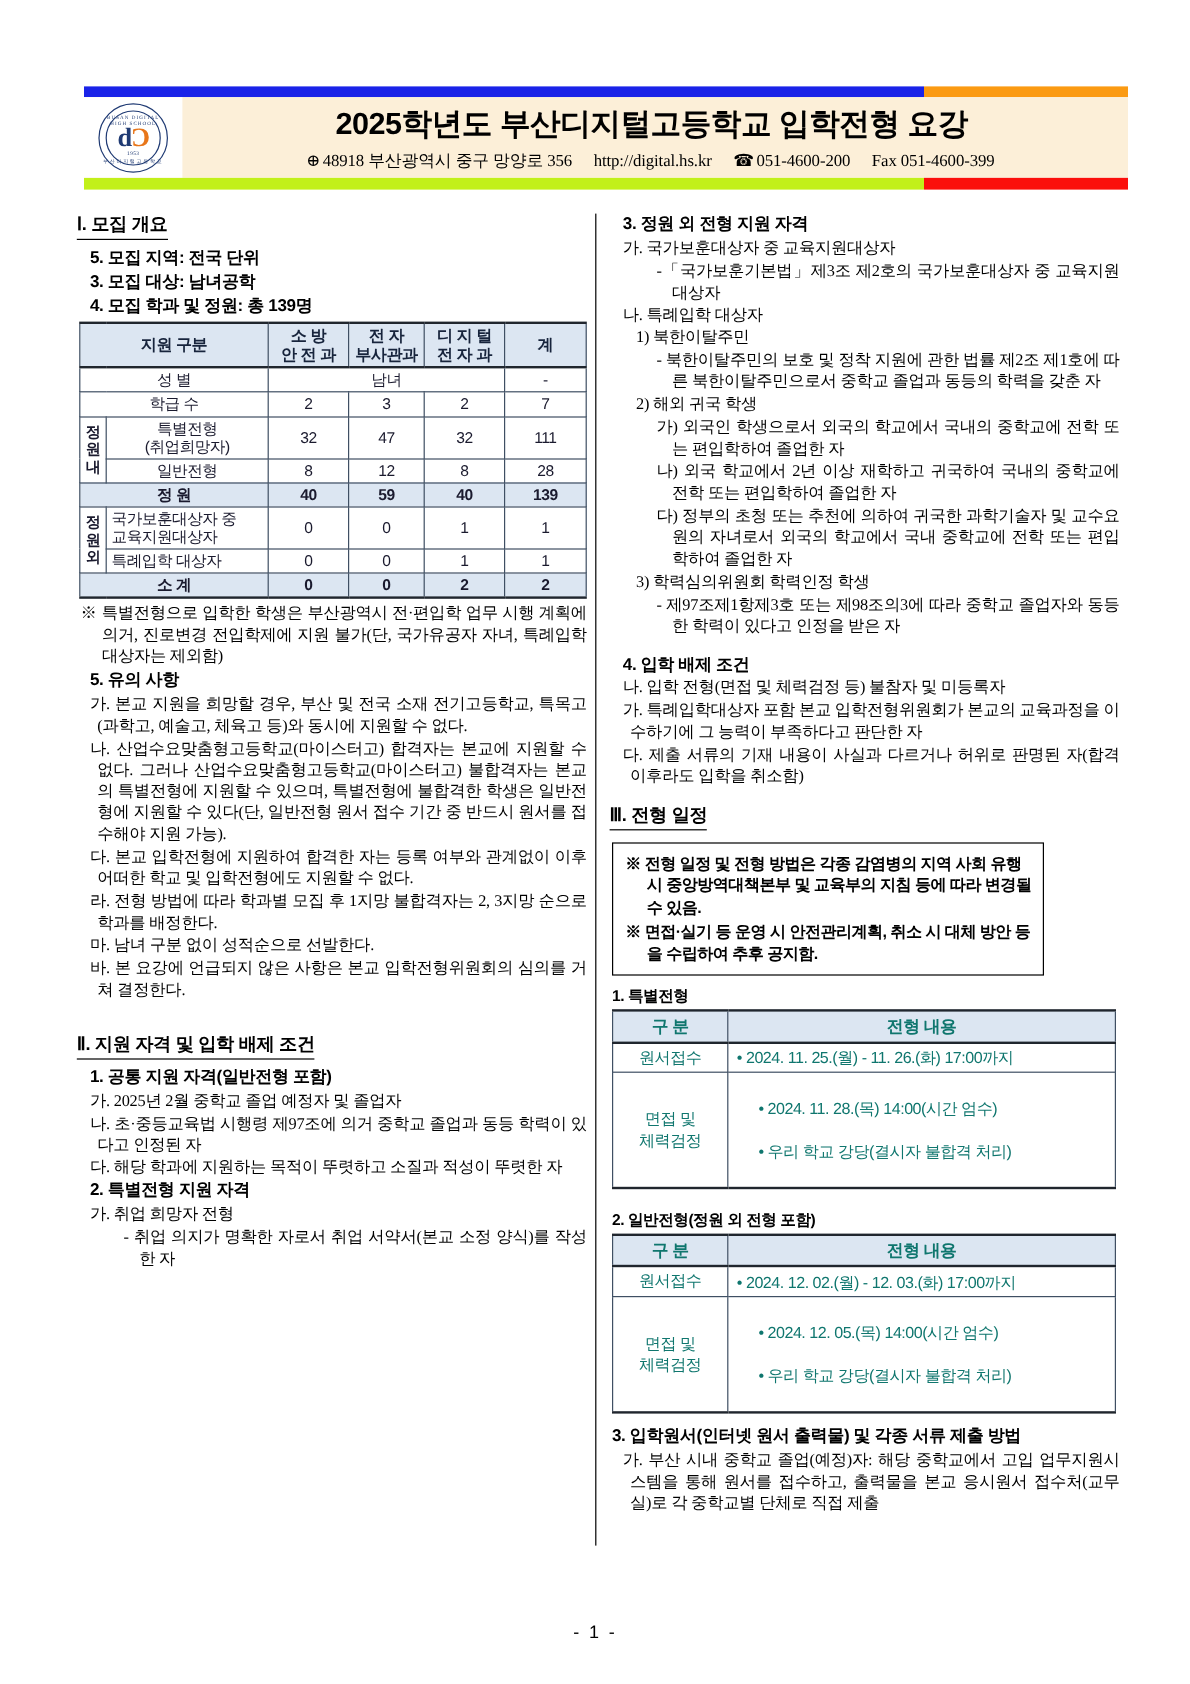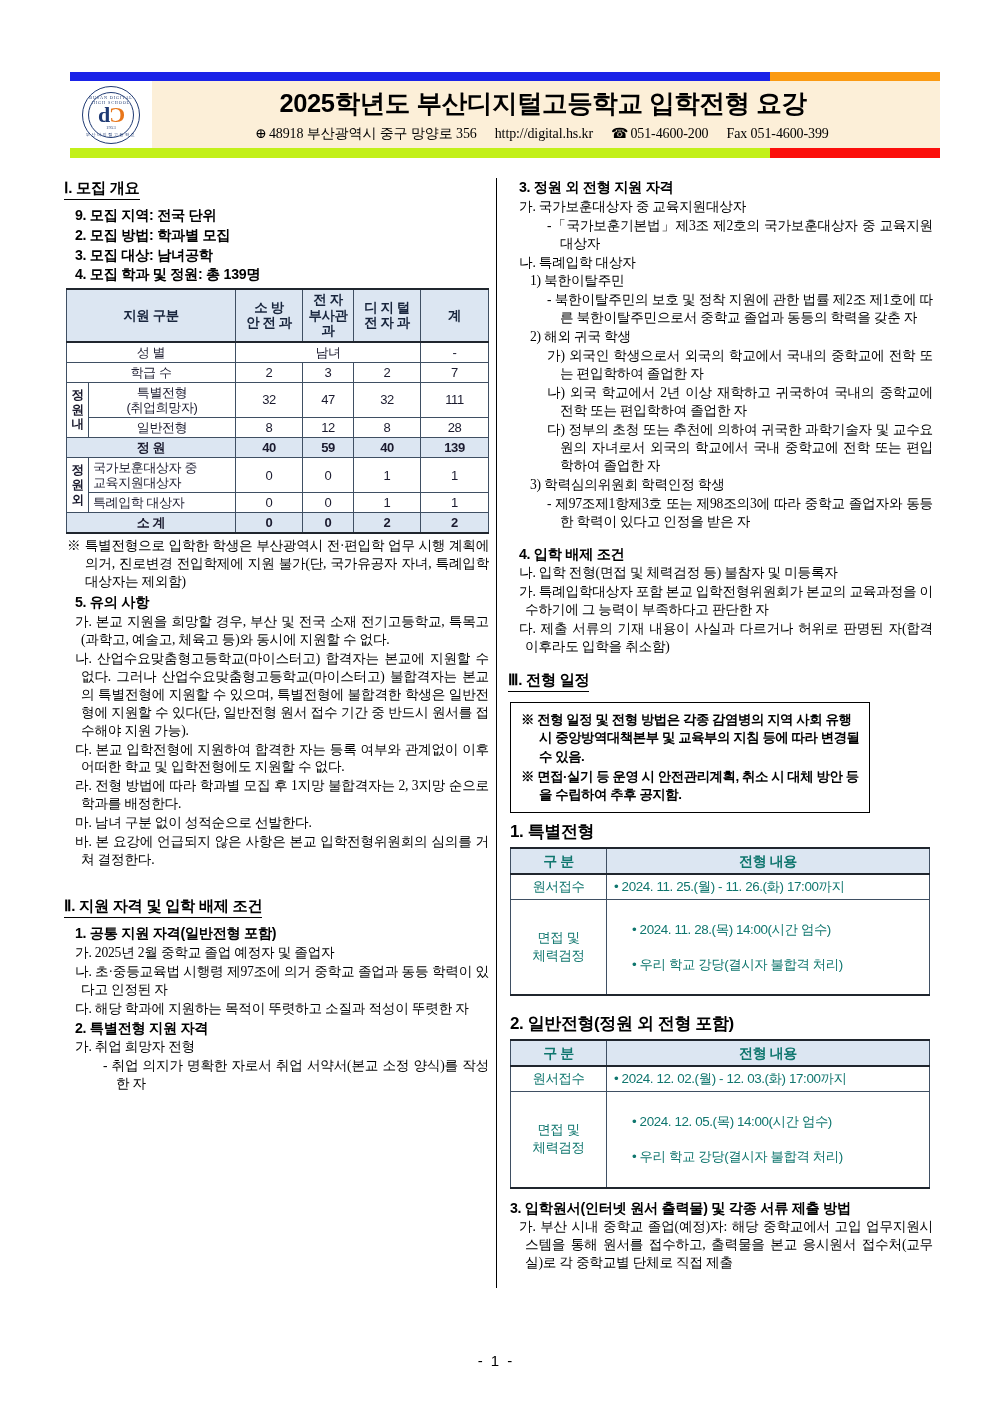--- a/index.html
+++ b/index.html
@@ -160,21 +160,21 @@
     color: #17243c;
     border-top: 2.1px solid #20262e;
     border-bottom: 2.1px solid #20262e;
     height: 37px;
   }
   table.t1 tr.shade td { background: #dce6f2; font-weight: bold; }
   table.t1 tr.lastrow td { border-bottom: 2.1px solid #20262e; }
   .vcell { width: 22px; font-weight: bold; line-height: 1.06; font-size: 12.6px;}
   .col-w1 { width: 152px; }
   .col-w2 { width: 67px; }
-  .col-w3 { width: 51px; }
+  .col-w3 { width: 63px; }
   .col-w4 { width: 67px; }
   .col-w5 { width: 68px; }
   .hdr2 { line-height:1.12; }
   .normal-w { font-weight: normal !important; }
 
   
   table.ts {
     border-collapse: collapse;
     width: 420px;
     margin: 3px 0 3px 2px;
@@ -216,21 +216,21 @@
     font-weight: bold;
     line-height: 1.36;
     letter-spacing: -0.45px;
   }
   .notice-box p { margin: 0 0 2px 0; padding-left: 19px; text-indent: -18px; }
   .notice-box p:last-child { margin-bottom: 0; }
 
   .subhead {
     font-family: "Liberation Sans", sans-serif;
     font-weight: bold;
-    font-size: 17px;
+    font-size: 13px;
     margin: 7px 0 1px 2px;
     letter-spacing: -0.4px;
   }
 
   
   .footer {
     position: absolute;
     left: 0; right: 0; top: 1352px;
     text-align: center;
     font-size: 15px;
@@ -272,22 +272,21 @@
 </div>
 
 <div class="divider"></div>
 
 <div class="col col-left">
 
   <div class="sec-wrap">
     <h2 class="sec">Ⅰ. 모집 개요</h2>
   </div>
 
-  <p class="lvl1">9. 모집 지역: 전국 단위</p>
-  <p class="lvl1">2. 모집 방법: 학과별 모집</p>
+  <p class="lvl1">5. 모집 지역: 전국 단위</p>
   <p class="lvl1">3. 모집 대상: 남녀공학</p>
   <p class="lvl1">4. 모집 학과 및 정원: 총 139명</p>
 
   <table class="t1">
     <thead>
       <tr>
         <th colspan="2" class="col-w1">지원 구분</th>
         <th class="col-w2 hdr2">
           <div>소      방</div>
           <div>안 전 과</div>

